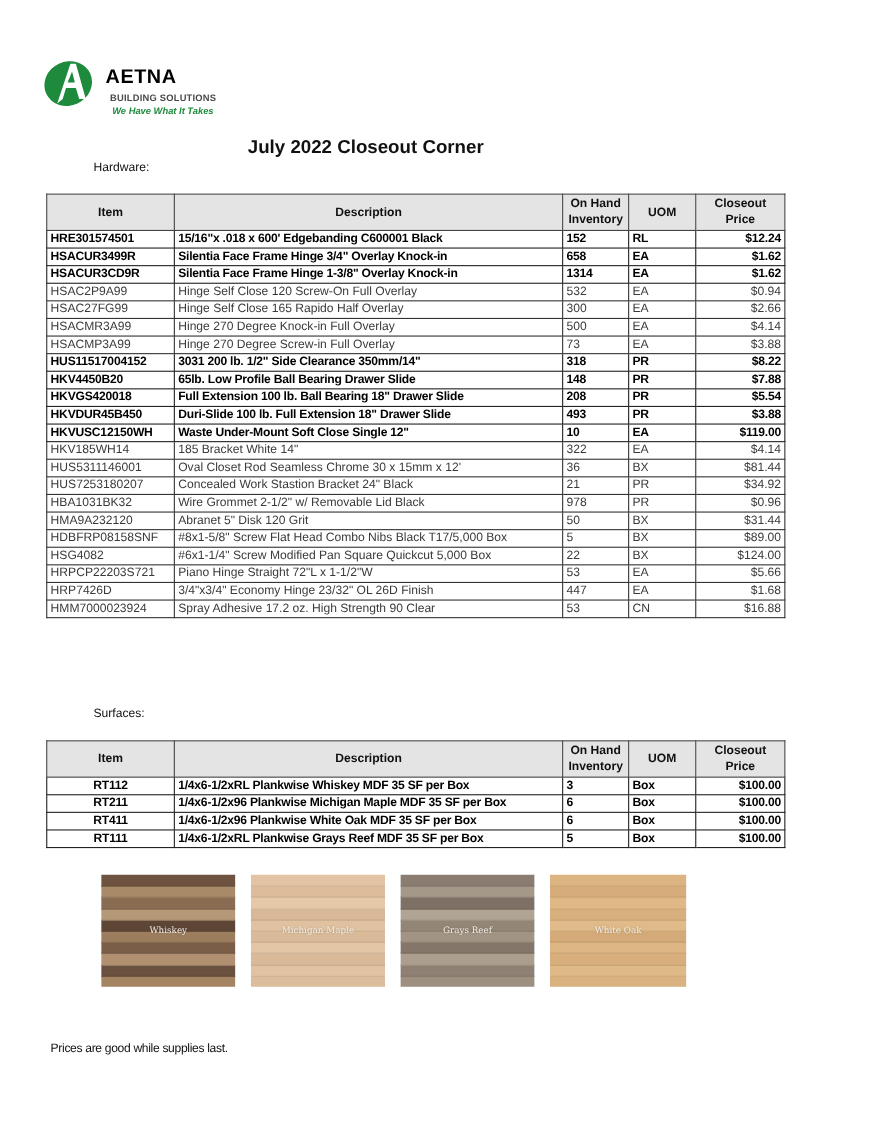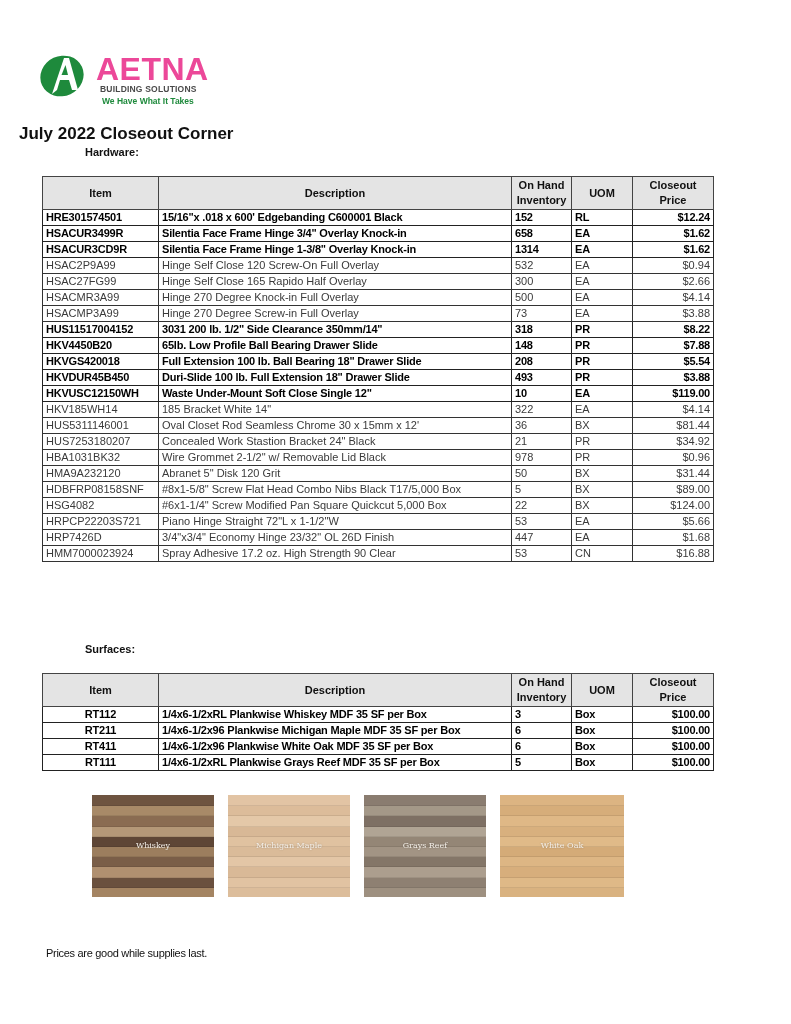--- a/index.html
+++ b/index.html
@@ -1,27 +1,27 @@
 <!DOCTYPE html>
 <html><head>
 <meta charset="utf-8">
 <style>
   html, body { margin: 0; padding: 0; background: #ffffff; }
   body { width: 791px; height: 1024px; position: relative; overflow: hidden; font-family: "Liberation Sans", sans-serif; color: #111; }
 
   .logo { position: absolute; left: 38px; top: 52px; width: 160px; height: 58px; }
   .logo-mark { position: absolute; left: 0; top: 2px; width: 52px; height: 44px; }
-  .logo-name { position: absolute; left: 58px; top: 4px; font-size: 32px; font-weight: bold; color: #ec4899; letter-spacing: 0.5px; line-height: 26px; }
+  .logo-name { position: absolute; left: 58px; top: 4px; font-size: 18px; font-weight: bold; color: #000000; letter-spacing: 0.5px; line-height: 26px; }
   .logo-sub { position: absolute; left: 62px; top: 32px; font-size: 8.5px; font-weight: bold; color: #4a4a4a; letter-spacing: 0.2px; }
-  .logo-tag { position: absolute; left: 64px; top: 44px; font-size: 8.5px; font-weight: bold; color: #1e8a3c; }
-
-  .page-title { position: absolute; left: 0; width: 699px; top: 124px; font-size: 17px; font-weight: bold; color: #111; padding-left: 36px; }
+  .logo-tag { position: absolute; left: 64px; top: 44px; font-size: 8.5px; font-weight: bold; font-style: italic; color: #1e8a3c; }
+
+  .page-title { position: absolute; left: 0; width: 699px; top: 124px; text-align: center; font-size: 17px; font-weight: bold; color: #111; }
   .page-title span { position: relative; left: -17px; }
 
-  .section-label { position: absolute; left: 45px; font-size: 11px; font-weight: bold; color: #111; padding-left: 40px; }
+  .section-label { position: absolute; left: 45px; font-size: 11px; font-weight: normal; color: #111; padding-left: 40px; }
 
   table.grid { position: absolute; left: 42px; border-collapse: collapse; table-layout: fixed; width: 671px; font-size: 11px; }
   table.grid th, table.grid td { border: 1px solid #333; padding: 0 3px; height: 15px; line-height: 15px; white-space: nowrap; overflow: hidden; }
   table.grid thead th { background: #e4e4e4; font-weight: bold; height: 32px; line-height: 15px; text-align: center; border: 1.5px solid #444; }
   table.grid td.item { text-align: left; }
   table.grid td.desc { text-align: left; }
   table.grid td.num, table.grid td.uom { text-align: left; }
   table.grid td.price { text-align: right; margin-left: 23px; }
   table.grid tr.bold td { font-weight: bold; color: #000; border: 1.5px solid #222; font-family: "Liberation Sans", sans-serif; letter-spacing: -0.2px; }
   table.grid tr.normal td { color: #3a3a3a; font-weight: normal; }

